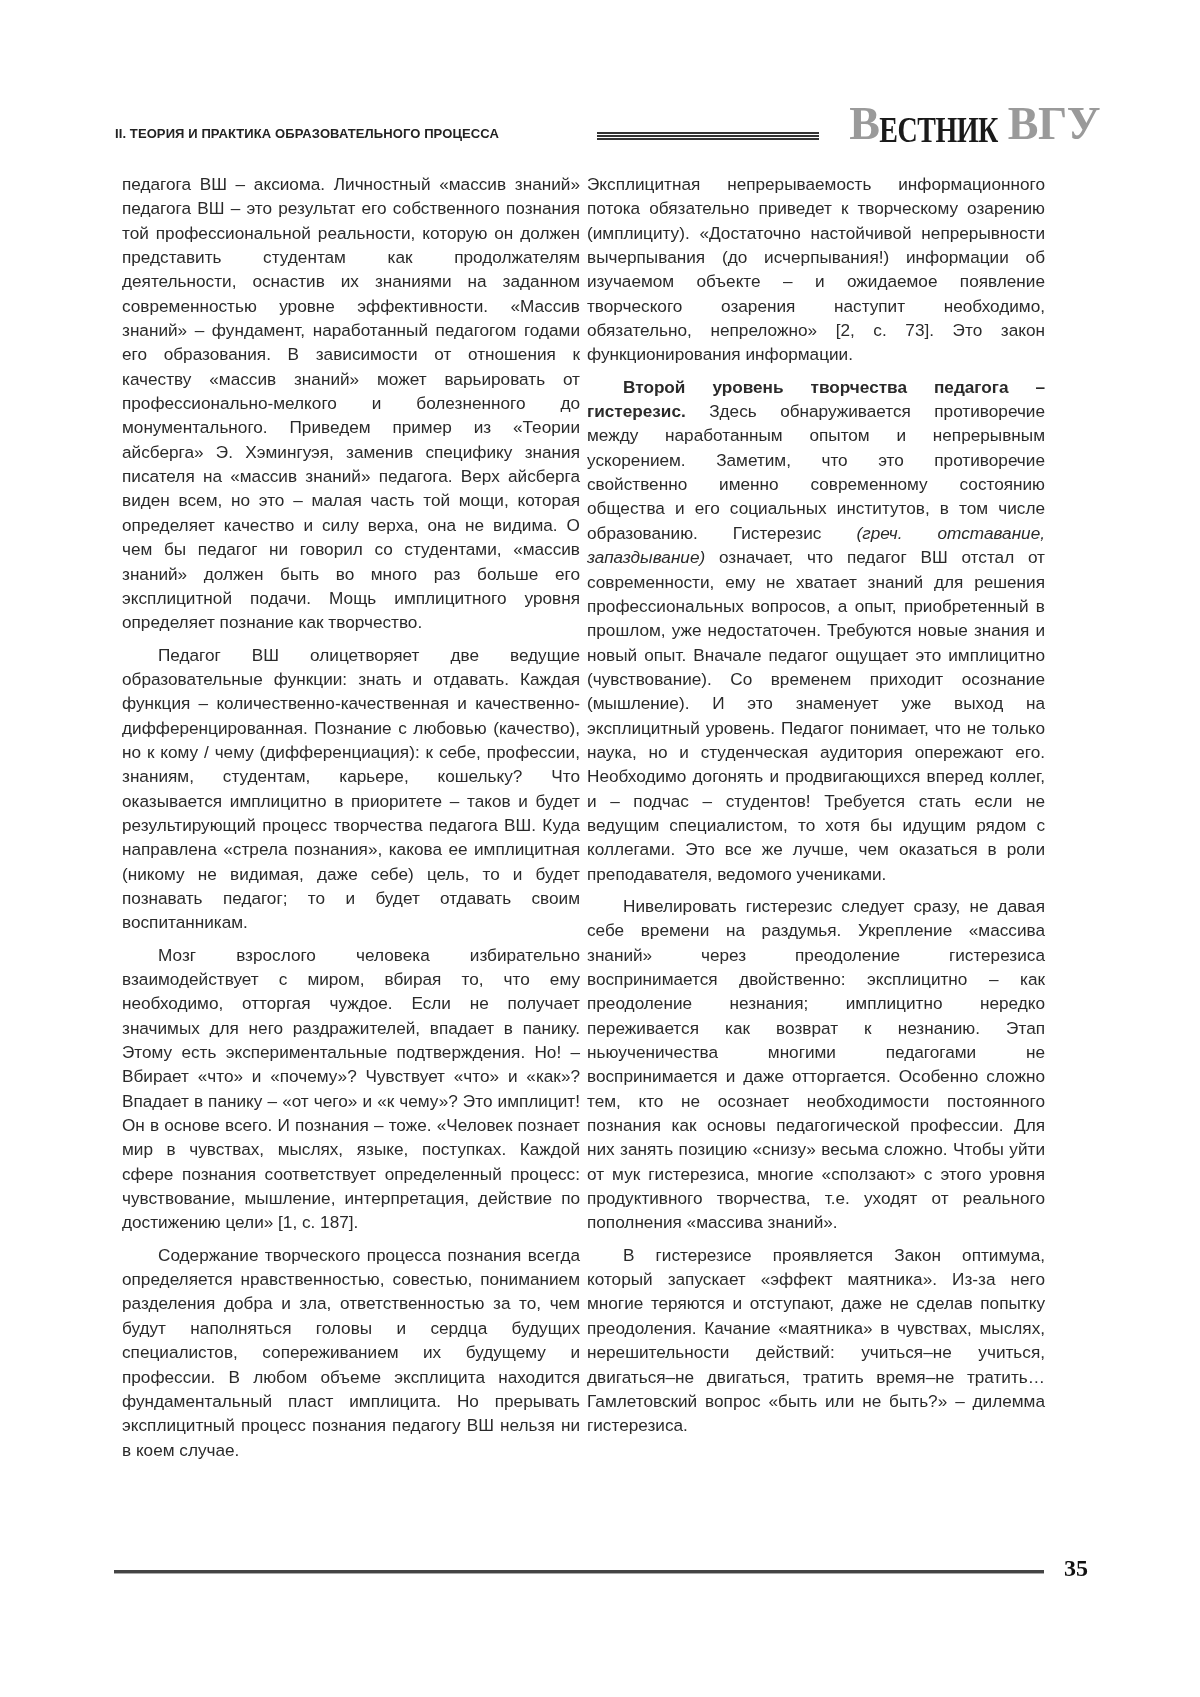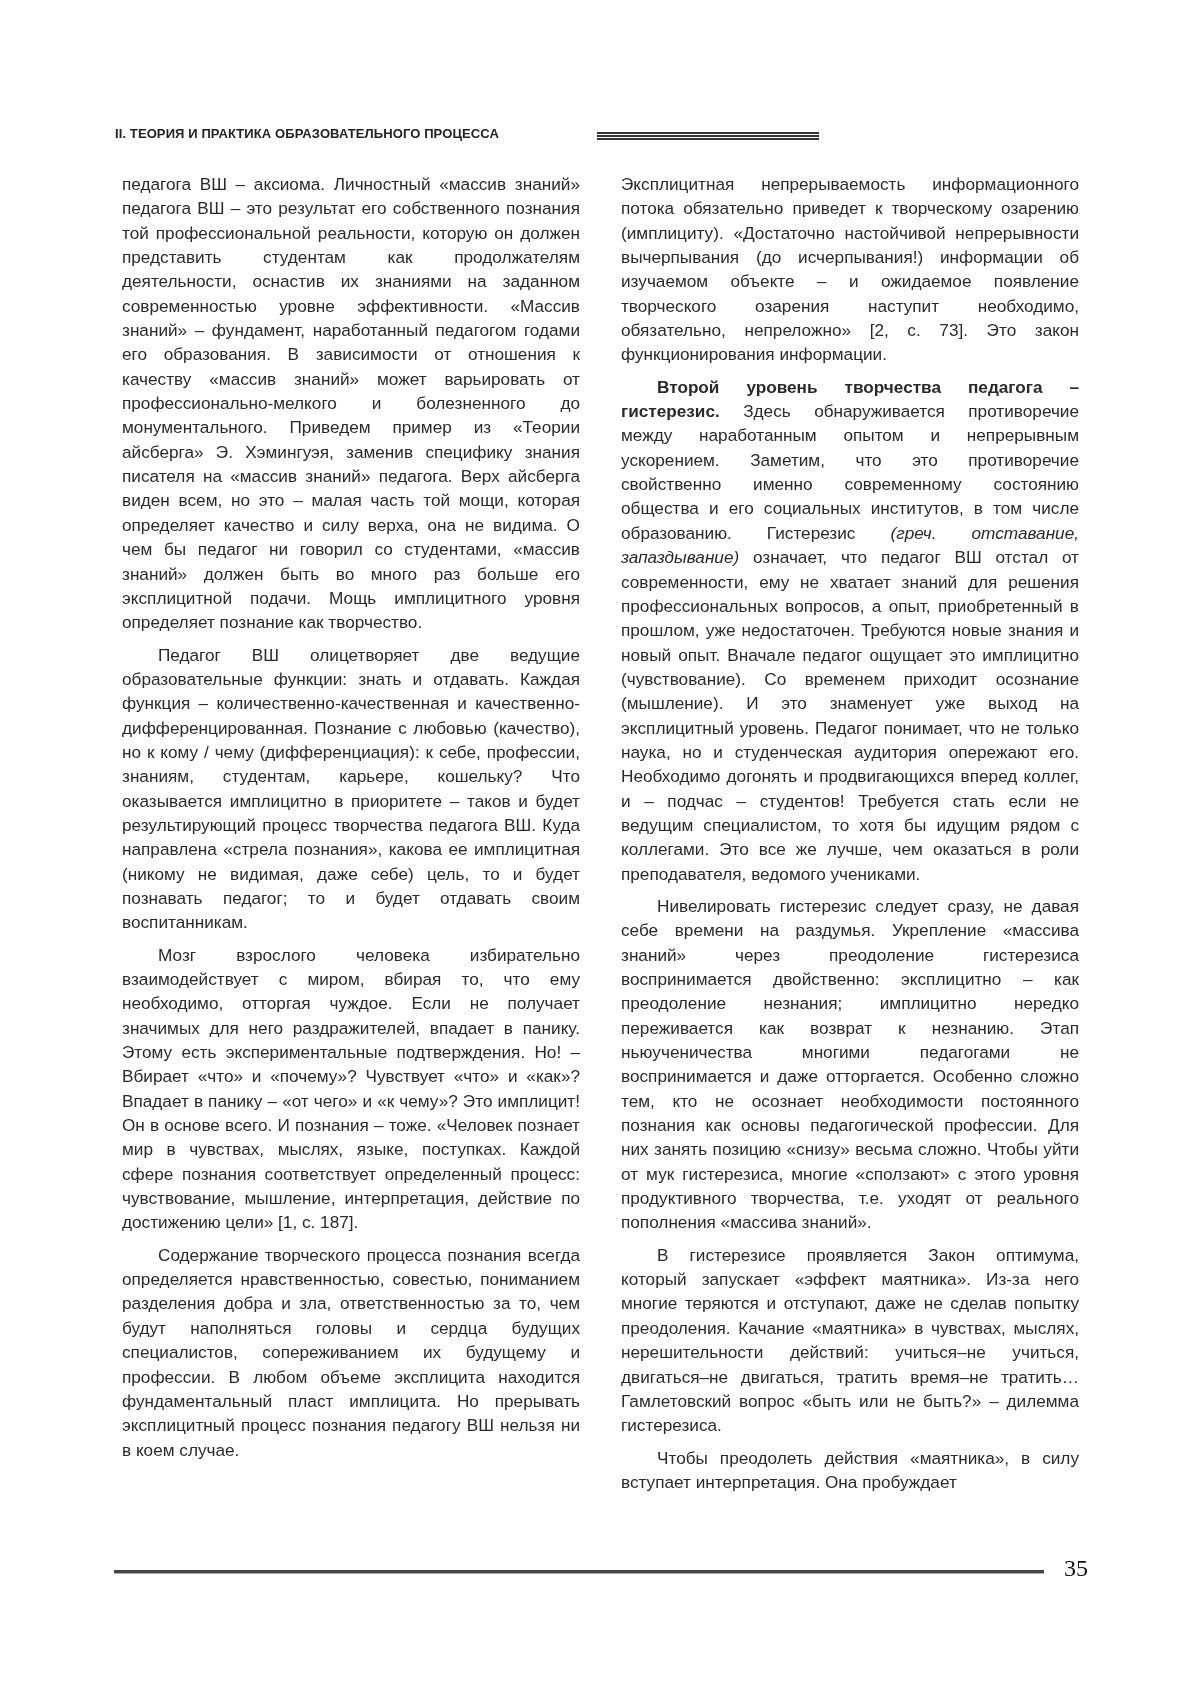--- a/index.html
+++ b/index.html
@@ -9,50 +9,52 @@
   .section-title { position: absolute; left: 0; top: 18px; font-family: "Liberation Sans", sans-serif; font-size: 13px; font-weight: bold; color: #222; letter-spacing: 0.1px; white-space: nowrap; text-align: right; }
   .header-rule { position: absolute; left: 482px; top: 24px; width: 222px; height: 8px; }
   .header-rule div { height: 2px; background: #333; margin-bottom: 1px; }
   .journal-logo { position: absolute; right: 0; top: -4px; font-family: "Liberation Serif", serif; font-weight: bold; font-size: 40px; line-height: 40px; white-space: nowrap; letter-spacing: -0.5px; }
   .logo-cap { color: #9a9a9a; font-size: 46px; }
   .logo-rest { color: #1a1a1a; font-size: 28px; text-transform: uppercase; transform: scaleY(1.3); display: inline-block; }
   .logo-vgu { color: #9a9a9a; font-size: 46px; margin-left: 10px; }
 
   .column { position: absolute; top: 164px; font-size: 17.2px; line-height: 24.35px; text-align: justify; hyphens: manual; color: #2a2a2a; }
   .col-left { left: 114px; width: 474px; }
-  .col-right { left: 613px; width: 474px; }
+  .col-right { left: 579px; width: 474px; }
   .column p { margin: 8px; text-indent: 36px; }
   .column p.cont { text-indent: 0; }
   .column .bi { font-weight: bold; }
   .column .it { font-style: italic; }
 
   .footer-rule { position: absolute; left: 114px; top: 1570px; width: 930px; height: 3px; background: #444; border-bottom: 1px solid #aaa; }
-  .page-number { position: absolute; left: 1064px; top: 1555px; font-family: "Liberation Serif", serif; font-weight: normal; font-size: 24px; color: #111; }
+  .page-number { position: absolute; left: 1064px; top: 1555px; font-family: "Liberation Serif", serif; font-weight: bold; font-size: 24px; color: #111; }
 </style>
 </head>
 <body>
 
 <div class="header">
   <div class="section-title">II. ТЕОРИЯ И ПРАКТИКА ОБРАЗОВАТЕЛЬНОГО ПРОЦЕССА</div>
   <div class="header-rule">
       <div></div>
       <div></div>
       <div></div>
     </div>
+  <div class="journal-logo">
+    <span class="logo-cap">В</span><span class="logo-rest">естник</span><span class="logo-vgu">ВГУ</span>
+  </div>
 </div>
 
 <div class="column col-left">
   <p class="cont">педагога ВШ – аксиома. Личностный «массив знаний» педагога ВШ – это результат его собственного познания той профессиональной реальности, которую он должен представить студентам как продолжателям деятельности, оснастив их знаниями на заданном современностью уровне эффективности. «Массив знаний» – фундамент, наработанный педагогом годами его образования. В зависимости от отношения к качеству «массив знаний» может варьировать от профессионально-мелкого и болезненного до монументального. Приведем пример из «Теории айсберга» Э. Хэмингуэя, заменив специфику знания писателя на «массив знаний» педагога. Верх айсберга виден всем, но это – малая часть той мощи, которая определяет качество и силу верха, она не видима. О чем бы педагог ни говорил со студентами, «массив знаний» должен быть во много раз больше его эксплицитной подачи. Мощь имплицитного уровня определяет познание как творчество.</p>
   <p>Педагог ВШ олицетворяет две ведущие образовательные функции: знать и отдавать. Каждая функция – количественно-качественная и качественно-дифференцированная. Познание с любовью (качество), но к кому / чему (дифференциация): к себе, профессии, знаниям, студентам, карьере, кошельку? Что оказывается имплицитно в приоритете – таков и будет результирующий процесс творчества педагога ВШ. Куда направлена «стрела познания», какова ее имплицитная (никому не видимая, даже себе) цель, то и будет познавать педагог; то и будет отдавать своим воспитанникам.</p>
   <p>Мозг взрослого человека избирательно взаимодействует с миром, вбирая то, что ему необходимо, отторгая чуждое. Если не получает значимых для него раздражителей, впадает в панику. Этому есть экспериментальные подтверждения. Но! – Вбирает «что» и «почему»? Чувствует «что» и «как»? Впадает в панику – «от чего» и «к чему»? Это имплицит! Он в основе всего. И познания – тоже. «Человек познает мир в чувствах, мыслях, языке, поступках. Каждой сфере познания соответствует определенный процесс: чувствование, мышление, интерпретация, действие по достижению цели» [1, с. 187].</p>
   <p>Содержание творческого процесса познания всегда определяется нравственностью, совестью, пониманием разделения добра и зла, ответственностью за то, чем будут наполняться головы и сердца будущих специалистов, сопереживанием их будущему и профессии. В любом объеме эксплицита находится фундаментальный пласт имплицита. Но прерывать эксплицитный процесс познания педагогу ВШ нельзя ни в коем случае.</p>
 </div>
 
 <div class="column col-right">
   <p class="cont">Эксплицитная непрерываемость информационного потока обязательно приведет к творческому озарению (имплициту). «Достаточно настойчивой непрерывности вычерпывания (до исчерпывания!) информации об изучаемом объекте – и ожидаемое появление творческого озарения наступит необходимо, обязательно, непреложно» [2, с. 73]. Это закон функционирования информации.</p>
   <p><span class="bi">Второй уровень творчества педагога – гистерезис.</span><span> Здесь обнаруживается противоречие между наработанным опытом и непрерывным ускорением. Заметим, что это противоречие свойственно именно современному состоянию общества и его социальных институтов, в том числе образованию. Гистерезис </span><span class="it">(греч. отставание, запаздывание)</span><span> означает, что педагог ВШ отстал от современности, ему не хватает знаний для решения профессиональных вопросов, а опыт, приобретенный в прошлом, уже недостаточен. Требуются новые знания и новый опыт. Вначале педагог ощущает это имплицитно (чувствование). Со временем приходит осознание (мышление). И это знаменует уже выход на эксплицитный уровень. Педагог понимает, что не только наука, но и студенческая аудитория опережают его. Необходимо догонять и продвигающихся вперед коллег, и – подчас – студентов! Требуется стать если не ведущим специалистом, то хотя бы идущим рядом с коллегами. Это все же лучше, чем оказаться в роли преподавателя, ведомого учениками.</span></p>
   <p>Нивелировать гистерезис следует сразу, не давая себе времени на раздумья. Укрепление «массива знаний» через преодоление гистерезиса воспринимается двойственно: эксплицитно – как преодоление незнания; имплицитно нередко переживается как возврат к незнанию. Этап ньюученичества многими педагогами не воспринимается и даже отторгается. Особенно сложно тем, кто не осознает необходимости постоянного познания как основы педагогической профессии. Для них занять позицию «снизу» весьма сложно. Чтобы уйти от мук гистерезиса, многие «сползают» с этого уровня продуктивного творчества, т.е. уходят от реального пополнения «массива знаний».</p>
   <p>В гистерезисе проявляется Закон оптимума, который запускает «эффект маятника». Из-за него многие теряются и отступают, даже не сделав попытку преодоления. Качание «маятника» в чувствах, мыслях, нерешительности действий: учиться–не учиться, двигаться–не двигаться, тратить время–не тратить… Гамлетовский вопрос «быть или не быть?» – дилемма гистерезиса.</p>
-  <p>Чтобы преодолеть действия «маятника», в силу вступает интерпретация. Она пробуждает</p>
 </div>
 
 <div class="footer-rule"></div>
 <div class="page-number">35</div>
 
 </body></html>

